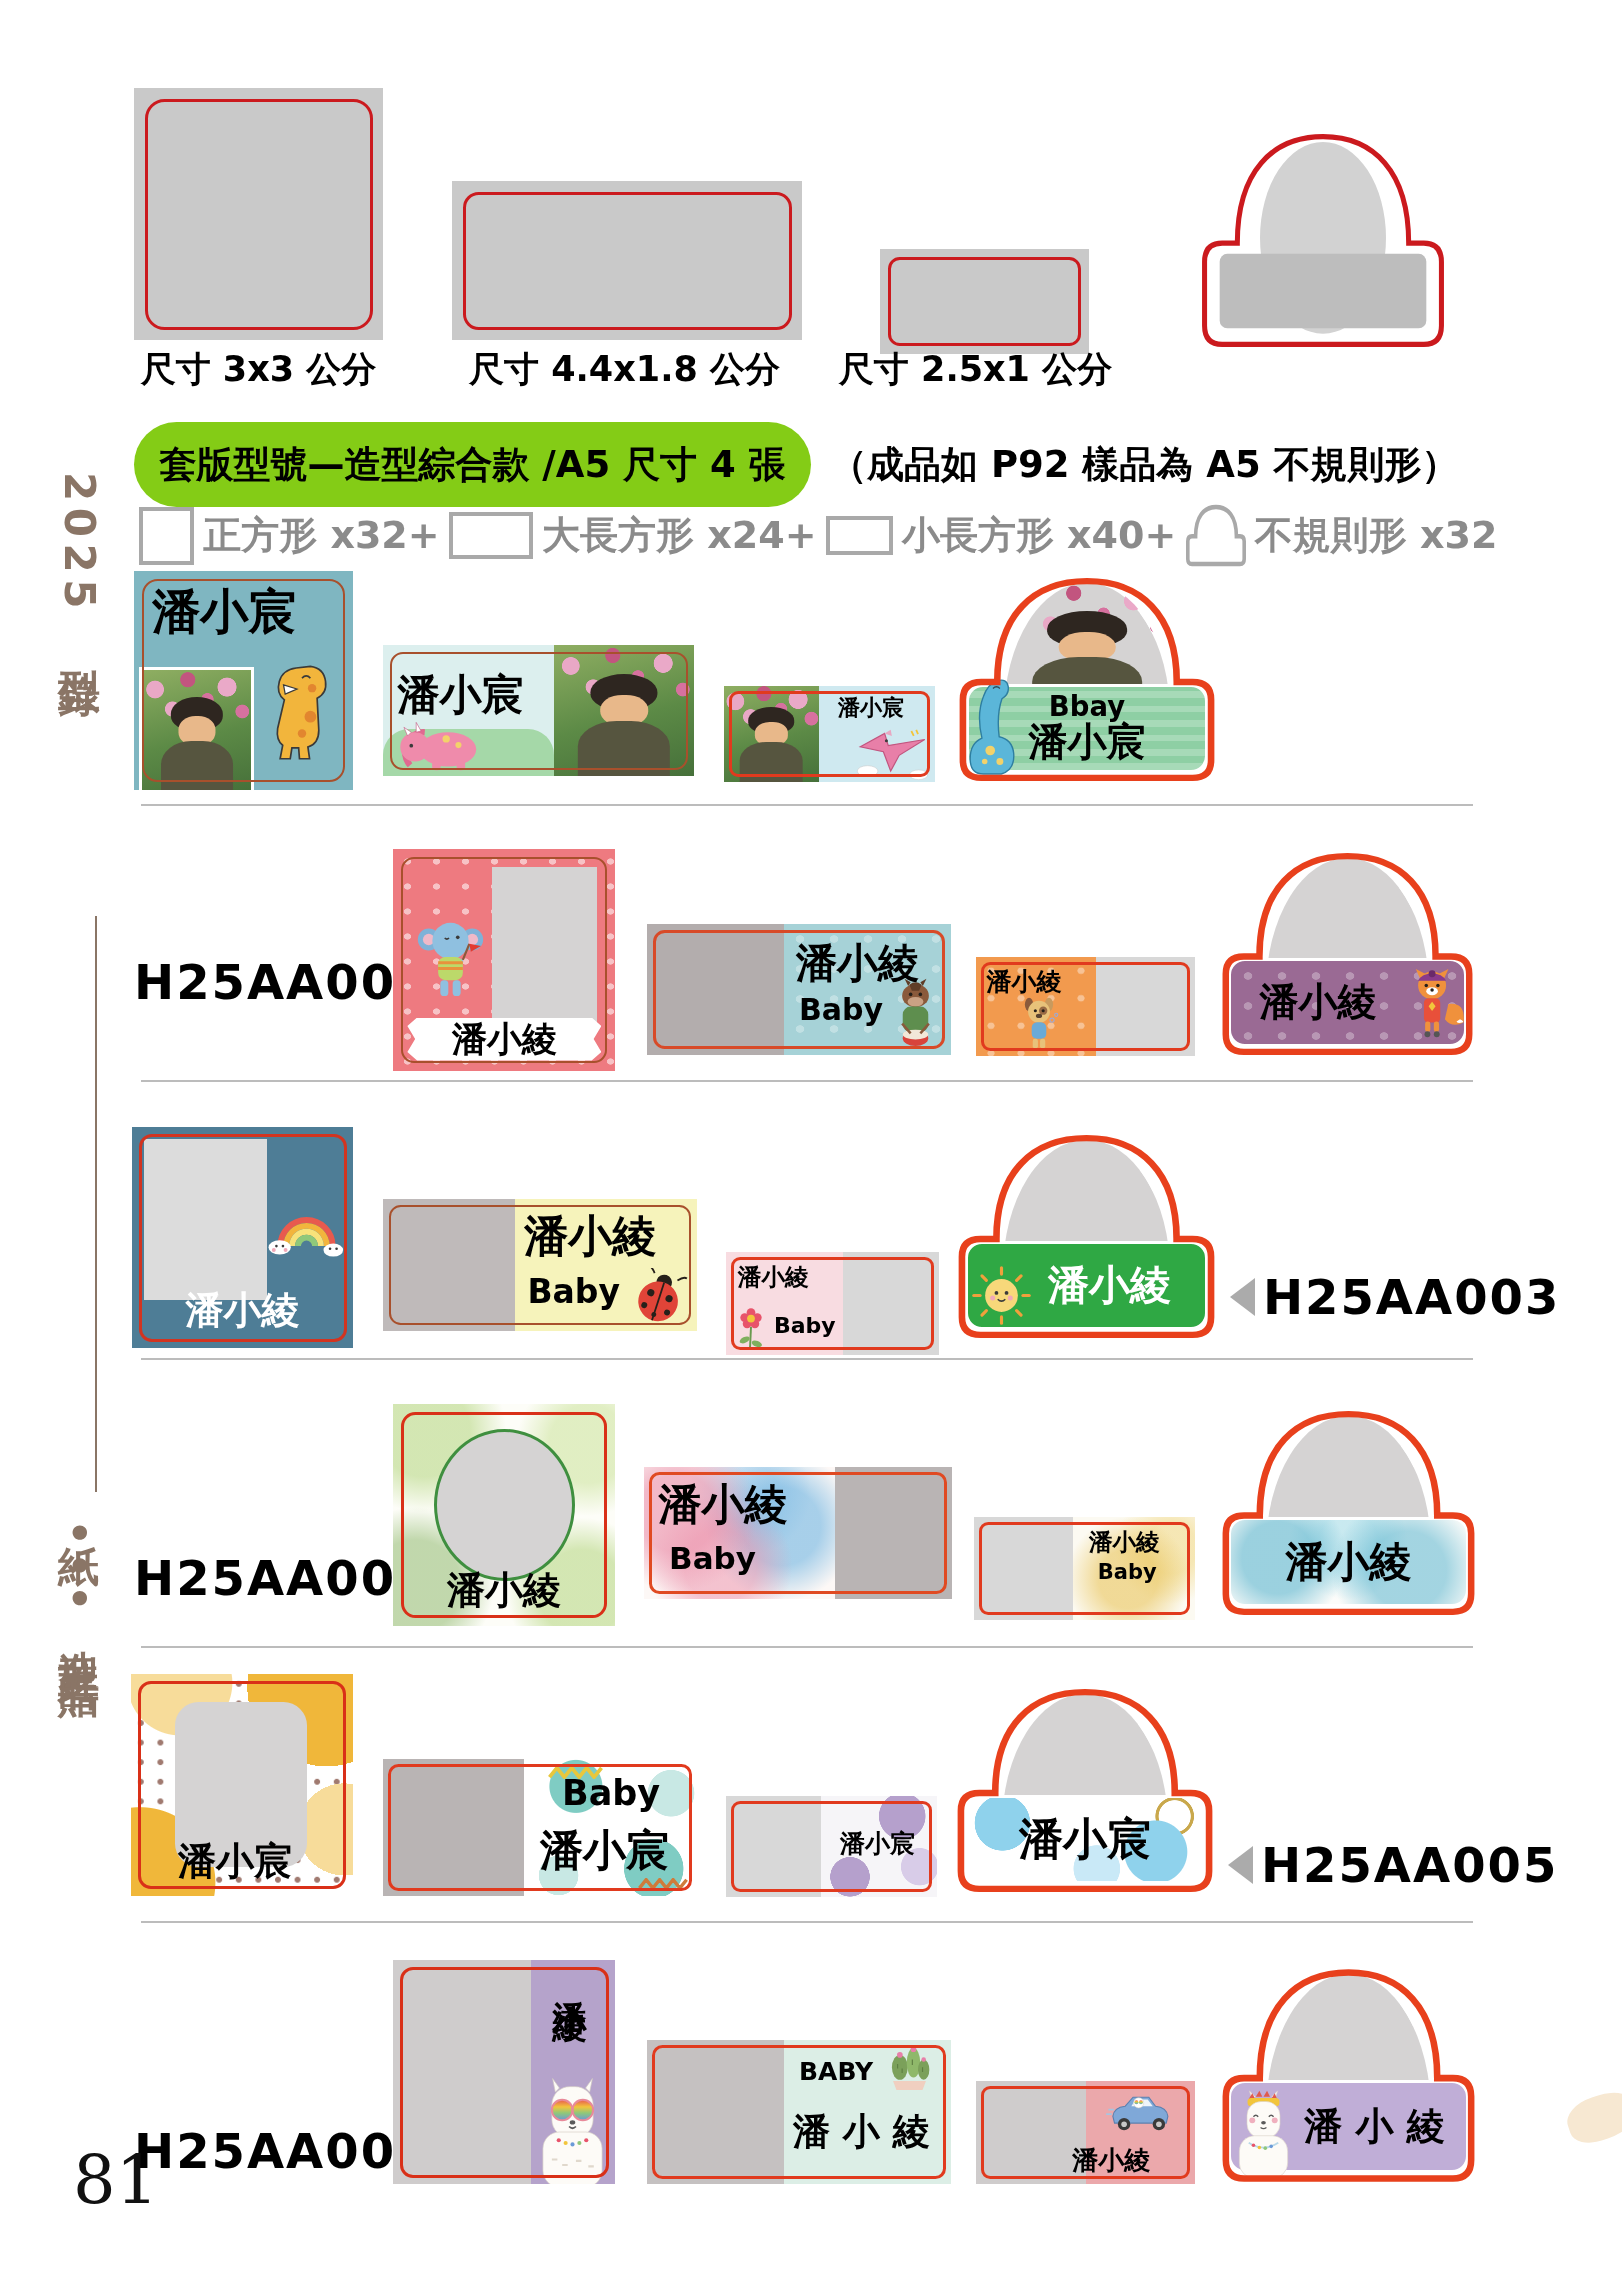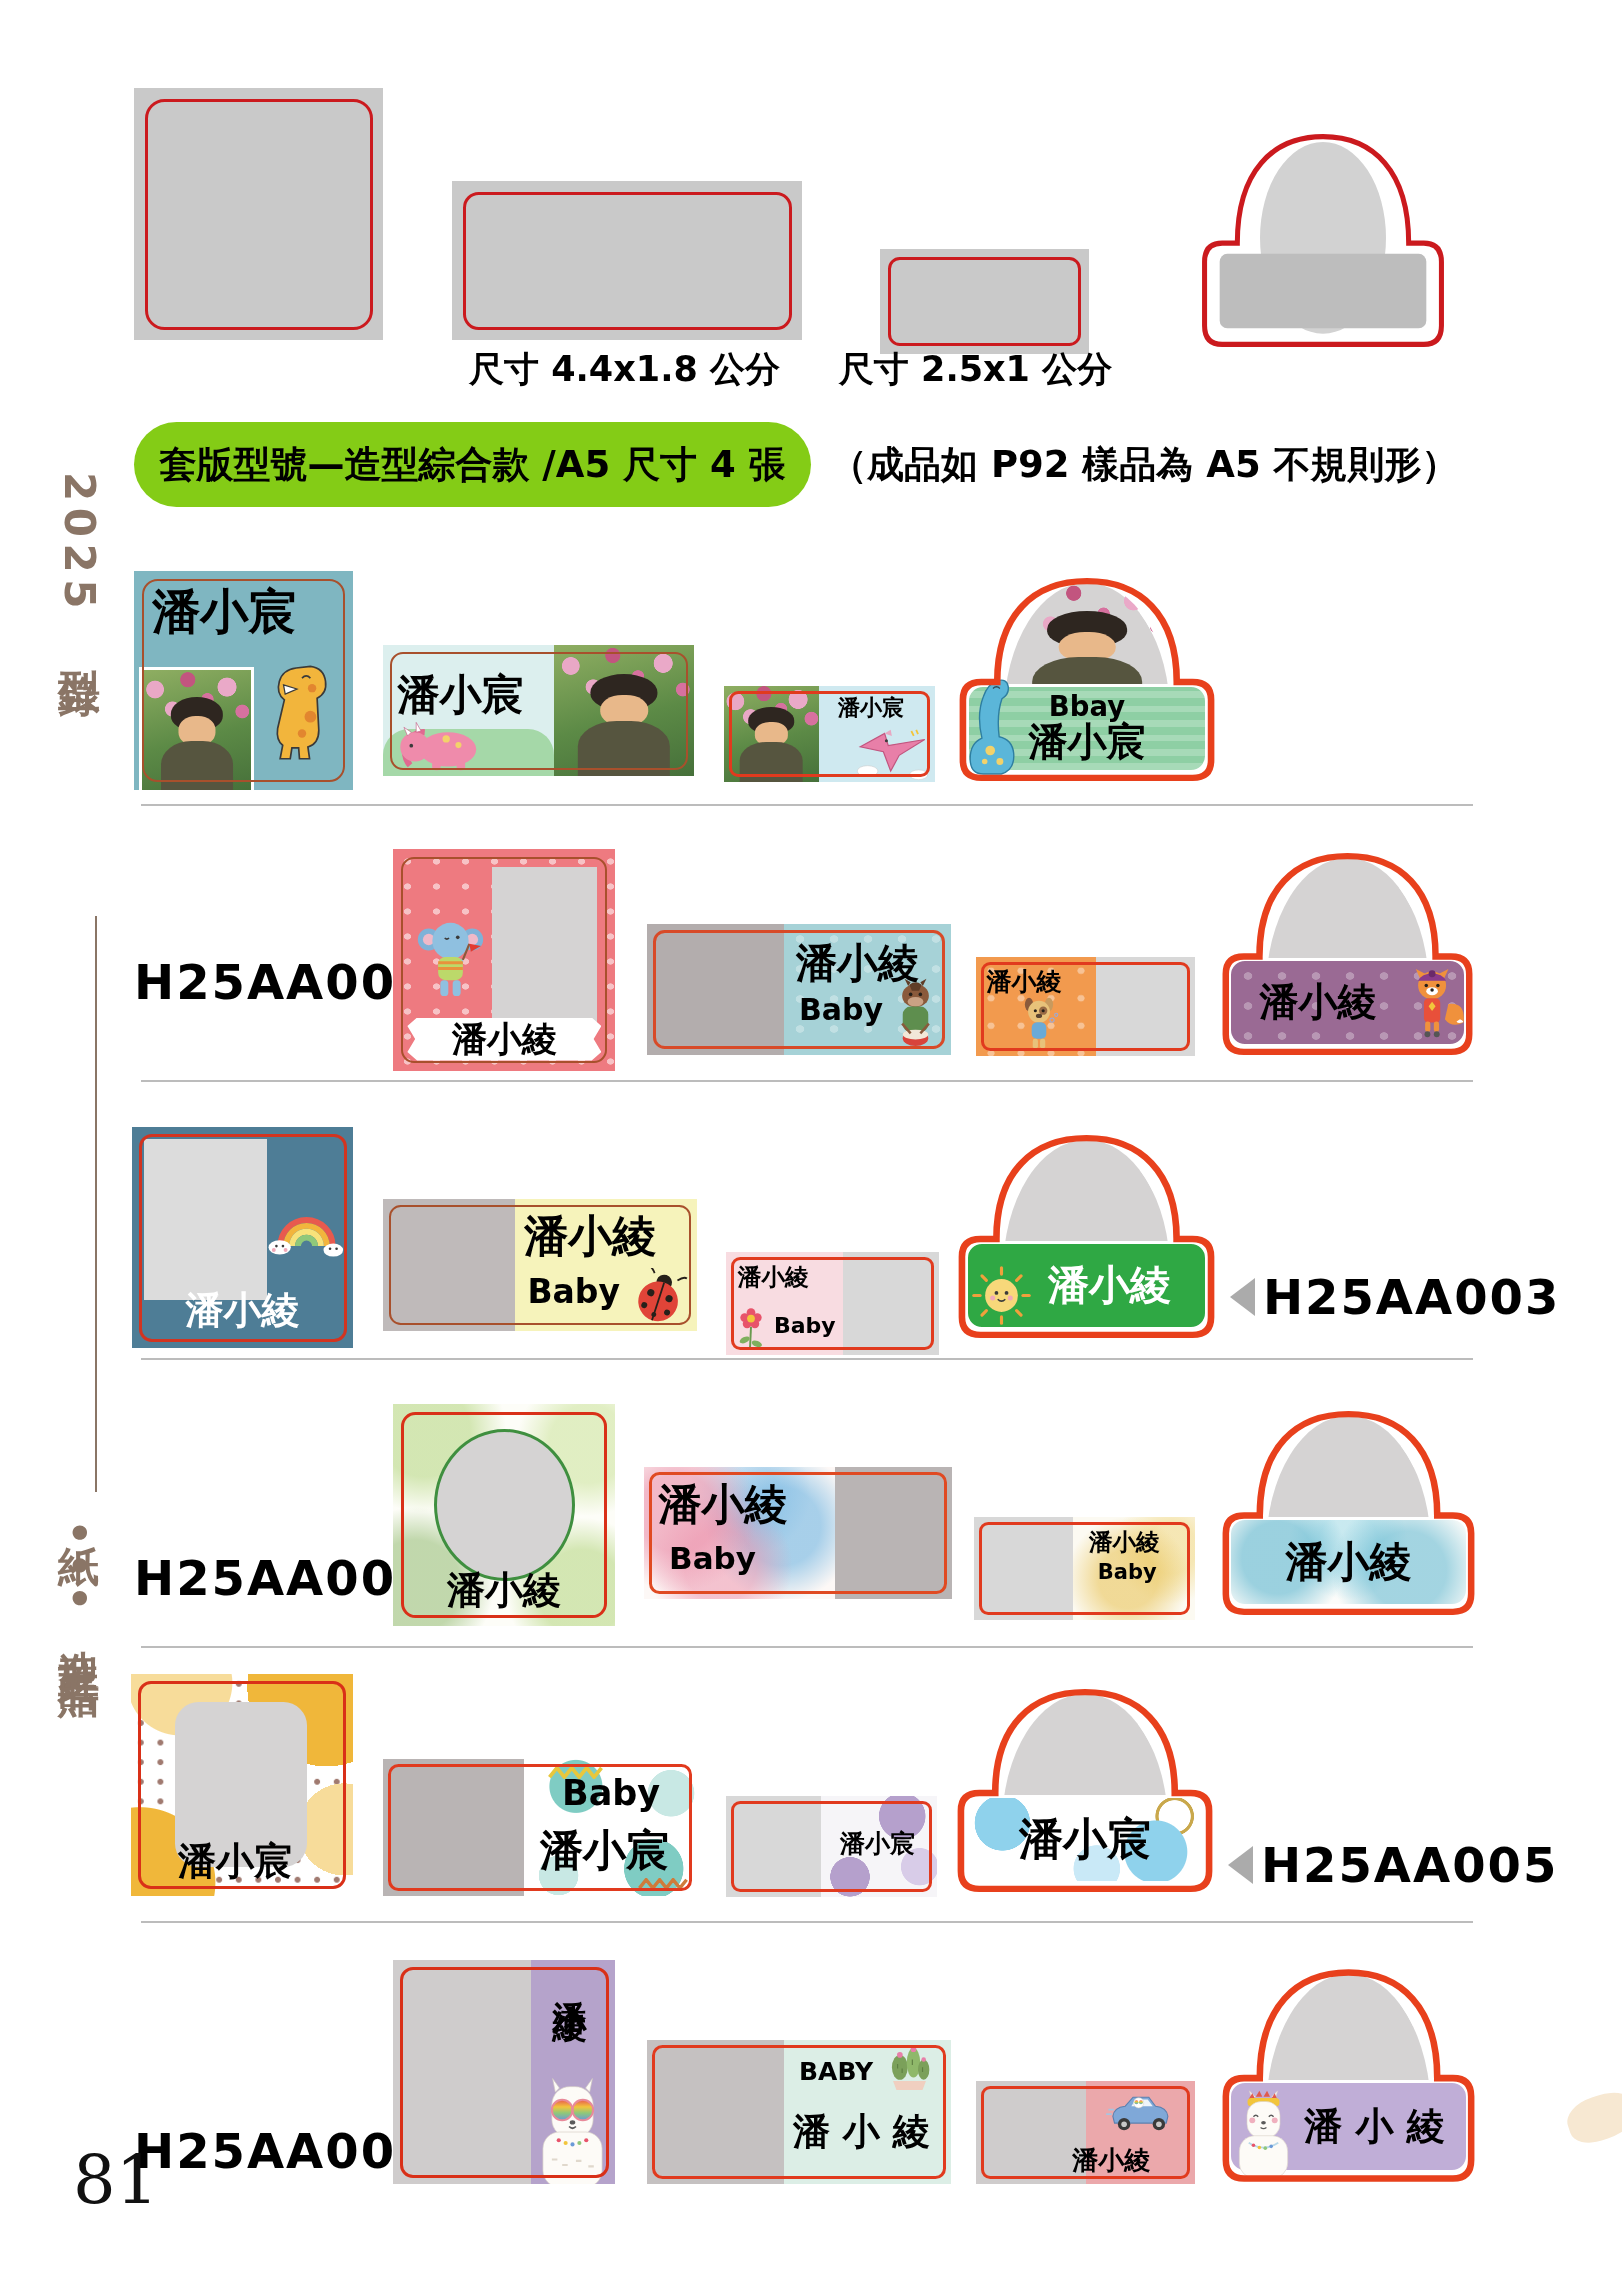--- a/index.html
+++ b/index.html
@@ -154,28 +154,43 @@
   <div class="tpl" style="left:880px;top:249px;width:209px;height:105px">
     <div class="tpl-border" style="inset:7.9px;border-radius:11.8px"></div>
   </div>
   <div class="abs" style="left:1197px;top:126px;width:252px;height:229px">
     <svg viewBox="0 0 200 172" preserveAspectRatio="none" style="width:100%;height:100%">
       <ellipse cx="100" cy="84" rx="50" ry="72" fill="#d2d2d2"></ellipse>
       <rect x="18" y="96" width="164" height="56" rx="6" fill="#bdbdbd"></rect>
       <path d="M168,88 L180,88 Q194,88 194,102 L194,150 Q194,164 180,164 L20,164 Q6,164 6,150 L6,102 Q6,88 20,88 L32,88 C32,34 60,8 100,8 C140,8 168,34 168,88 Z" fill="none" stroke="#cb1a1e" stroke-width="4"></path>
     </svg>
   </div>
+  <div class="tpl-label" style="left:98px;top:346px;width:321px">尺寸 3x3 公分</div>
   <div class="tpl-label" style="left:412px;top:346px;width:425px">尺寸 4.4x1.8 公分</div>
   <div class="tpl-label" style="left:838px;top:346px;width:275px">尺寸 2.5x1 公分</div>
 
   <div class="pill" style="left:134px;top:422px;width:677px;height:85px">
     <span>套版型號—造型綜合款 /A5 尺寸 4 張</span>
   </div>
   <div class="note" style="left:830px;top:422px;height:85px">（成品如 P92 樣品為 A5 不規則形）</div>
 
+  <div class="counts" style="left:139px;top:496px;height:79px">
+    <span class="ico-sq"></span>
+    <span>正方形 x32+</span>
+    <span class="ico-lr"></span>
+    <span>大長方形 x24+</span>
+    <span class="ico-sr"></span>
+    <span>小長方形 x40+</span>
+    <span class="ico-ir">
+      <svg viewBox="0 0 200 172" preserveAspectRatio="none" style="width:100%;height:100%">
+        <path d="M168,88 L180,88 Q194,88 194,102 L194,150 Q194,164 180,164 L20,164 Q6,164 6,150 L6,102 Q6,88 20,88 L32,88 C32,34 60,8 100,8 C140,8 168,34 168,88 Z" fill="#fff" stroke="#a9a9a9" stroke-width="12"></path>
+      </svg>
+    </span>
+    <span>不規則形 x32</span>
+  </div>
 
   <div class="divider" style="left:141px;top:804px;width:1332px"></div>
   <div class="divider" style="left:141px;top:1080px;width:1332px"></div>
   <div class="divider" style="left:141px;top:1358px;width:1332px"></div>
   <div class="divider" style="left:141px;top:1646px;width:1332px"></div>
   <div class="divider" style="left:141px;top:1921px;width:1332px"></div>
 
   <div class="stk" style="left: 134px; top: 571px; width: 219px; height: 219px; background-color: rgb(127, 182, 193);">
     <div class="nm" style="left:18.3px;top:9.2px;font-size:48px">潘小宸</div>
     <div class="abs photo" style="left:5.2px;top:96px;width:115px;height:128px;border:3.9px solid #fff;z-index:3">

